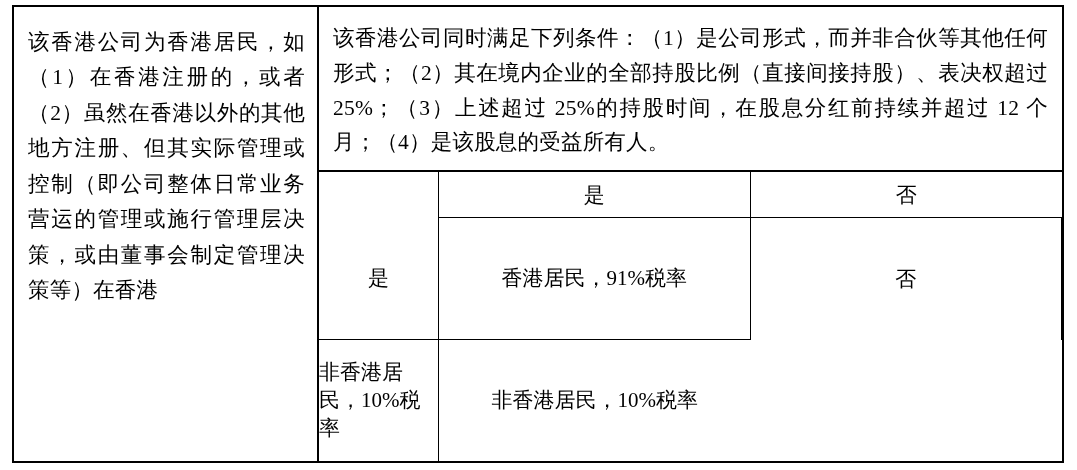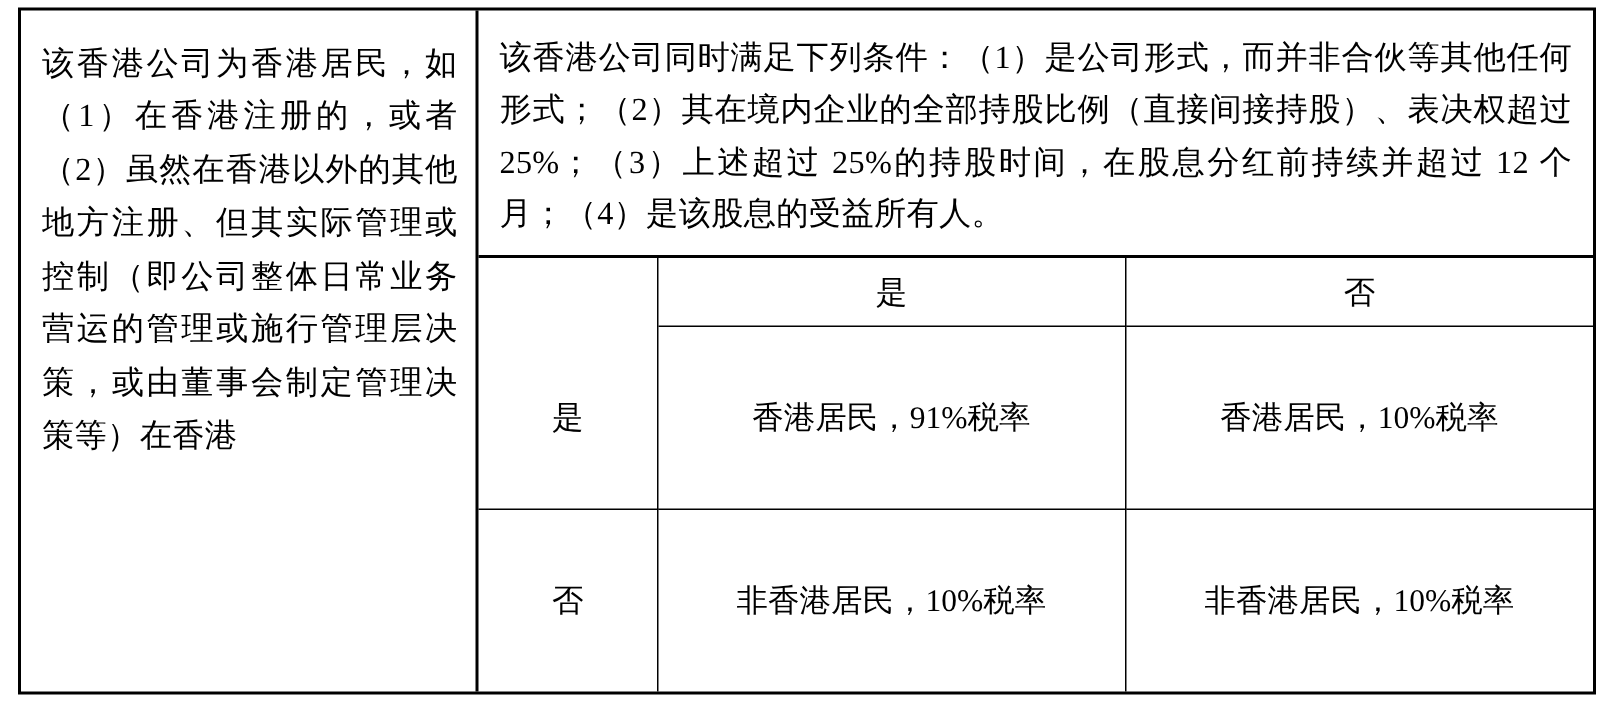--- a/index.html
+++ b/index.html
@@ -100,21 +100,20 @@
         <p>该香港公司同时满足下列条件：（1）是公司形式，而并非合伙等其他任何形式；（2）其在境内企业的全部持股比例（直接间接持股）、表决权超过 25%；（3）上述超过 25%的持股时间，在股息分红前持续并超过 12 个月；（4）是该股息的受益所有人。</p>
       </div>
 
       <div class="matrix-grid">
         <div class="g stub-top noborder" style="border-right:1.5px solid #000;border-bottom:none;"></div>
         <div class="g">是</div>
         <div class="g nr">否</div>
 
         <div class="g">是</div>
         <div class="g">香港居民，91%税率</div>
-        <div class="g nr">香港居民，10%税率</div>
 
         <div class="g nb">否</div>
         <div class="g nb">非香港居民，10%税率</div>
         <div class="g nr nb">非香港居民，10%税率</div>
       </div>
 
     </div>
   </div>
 </div>
 

